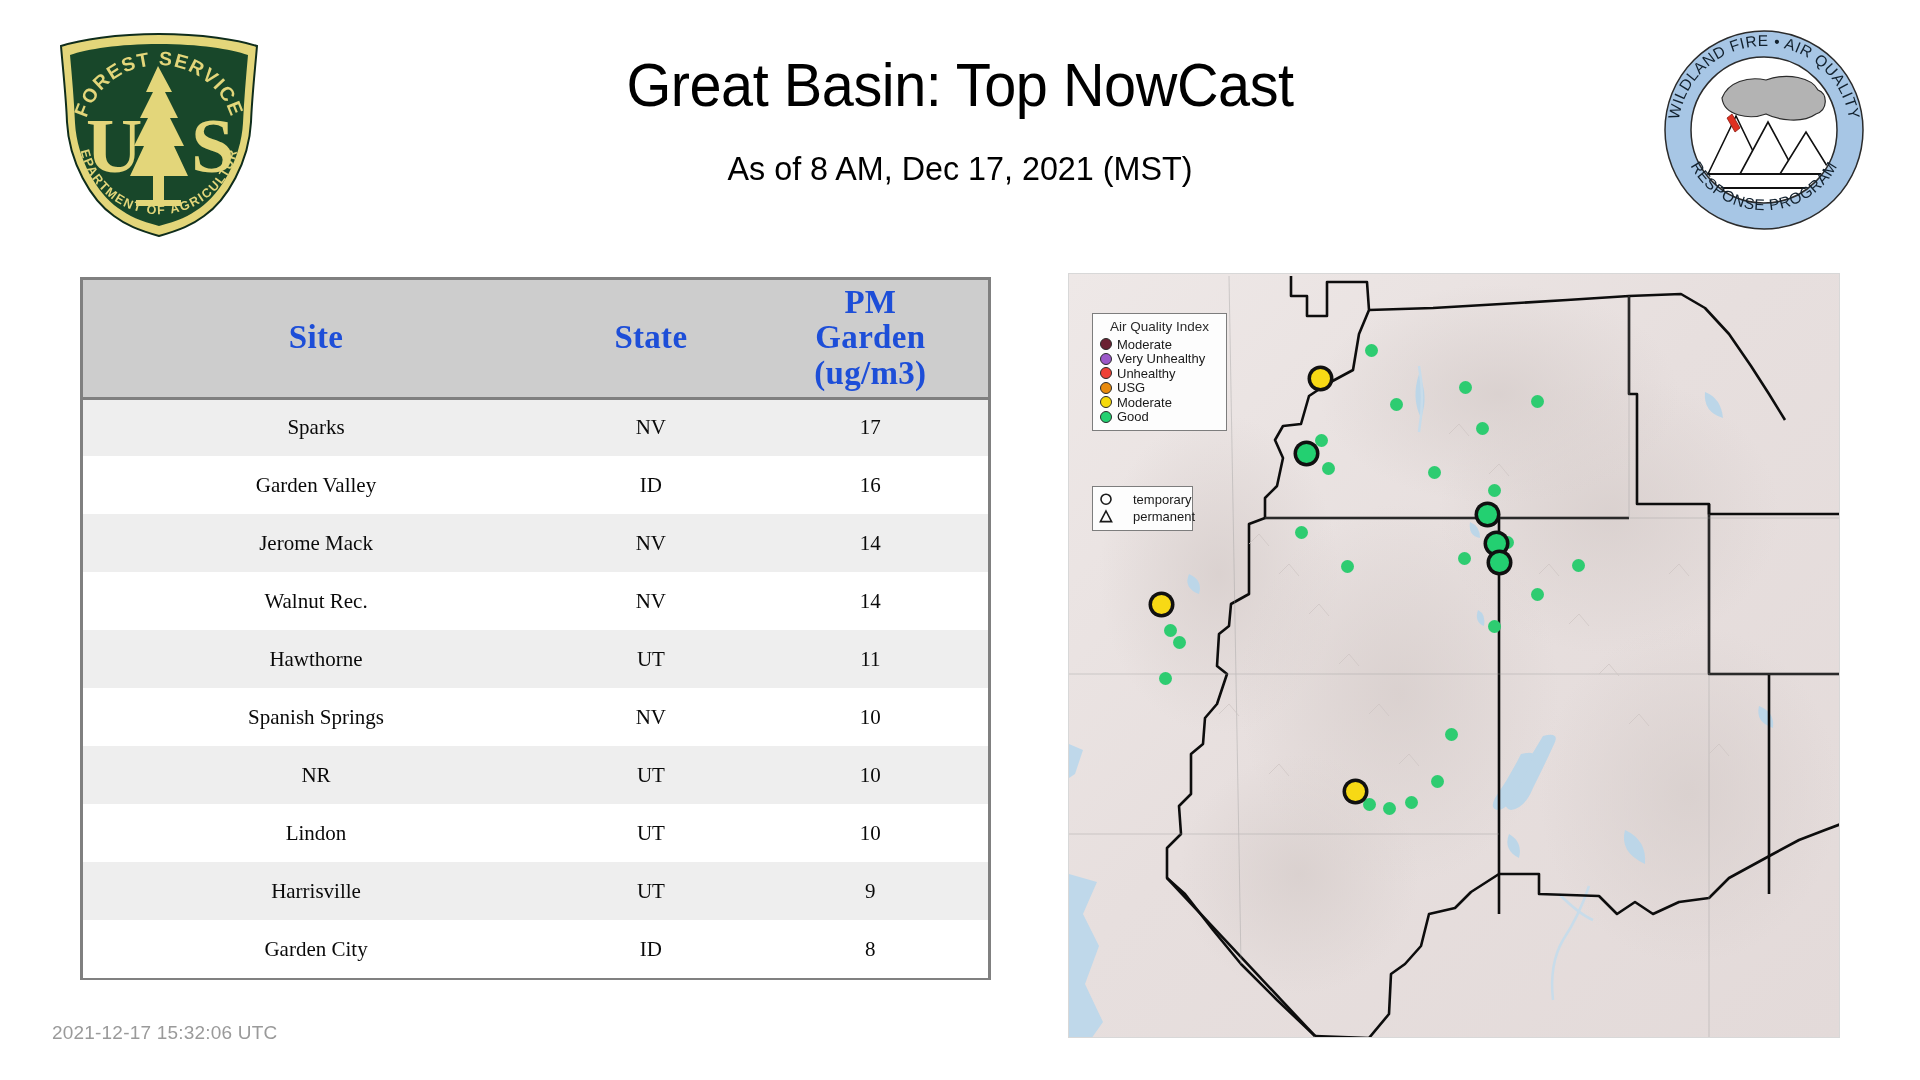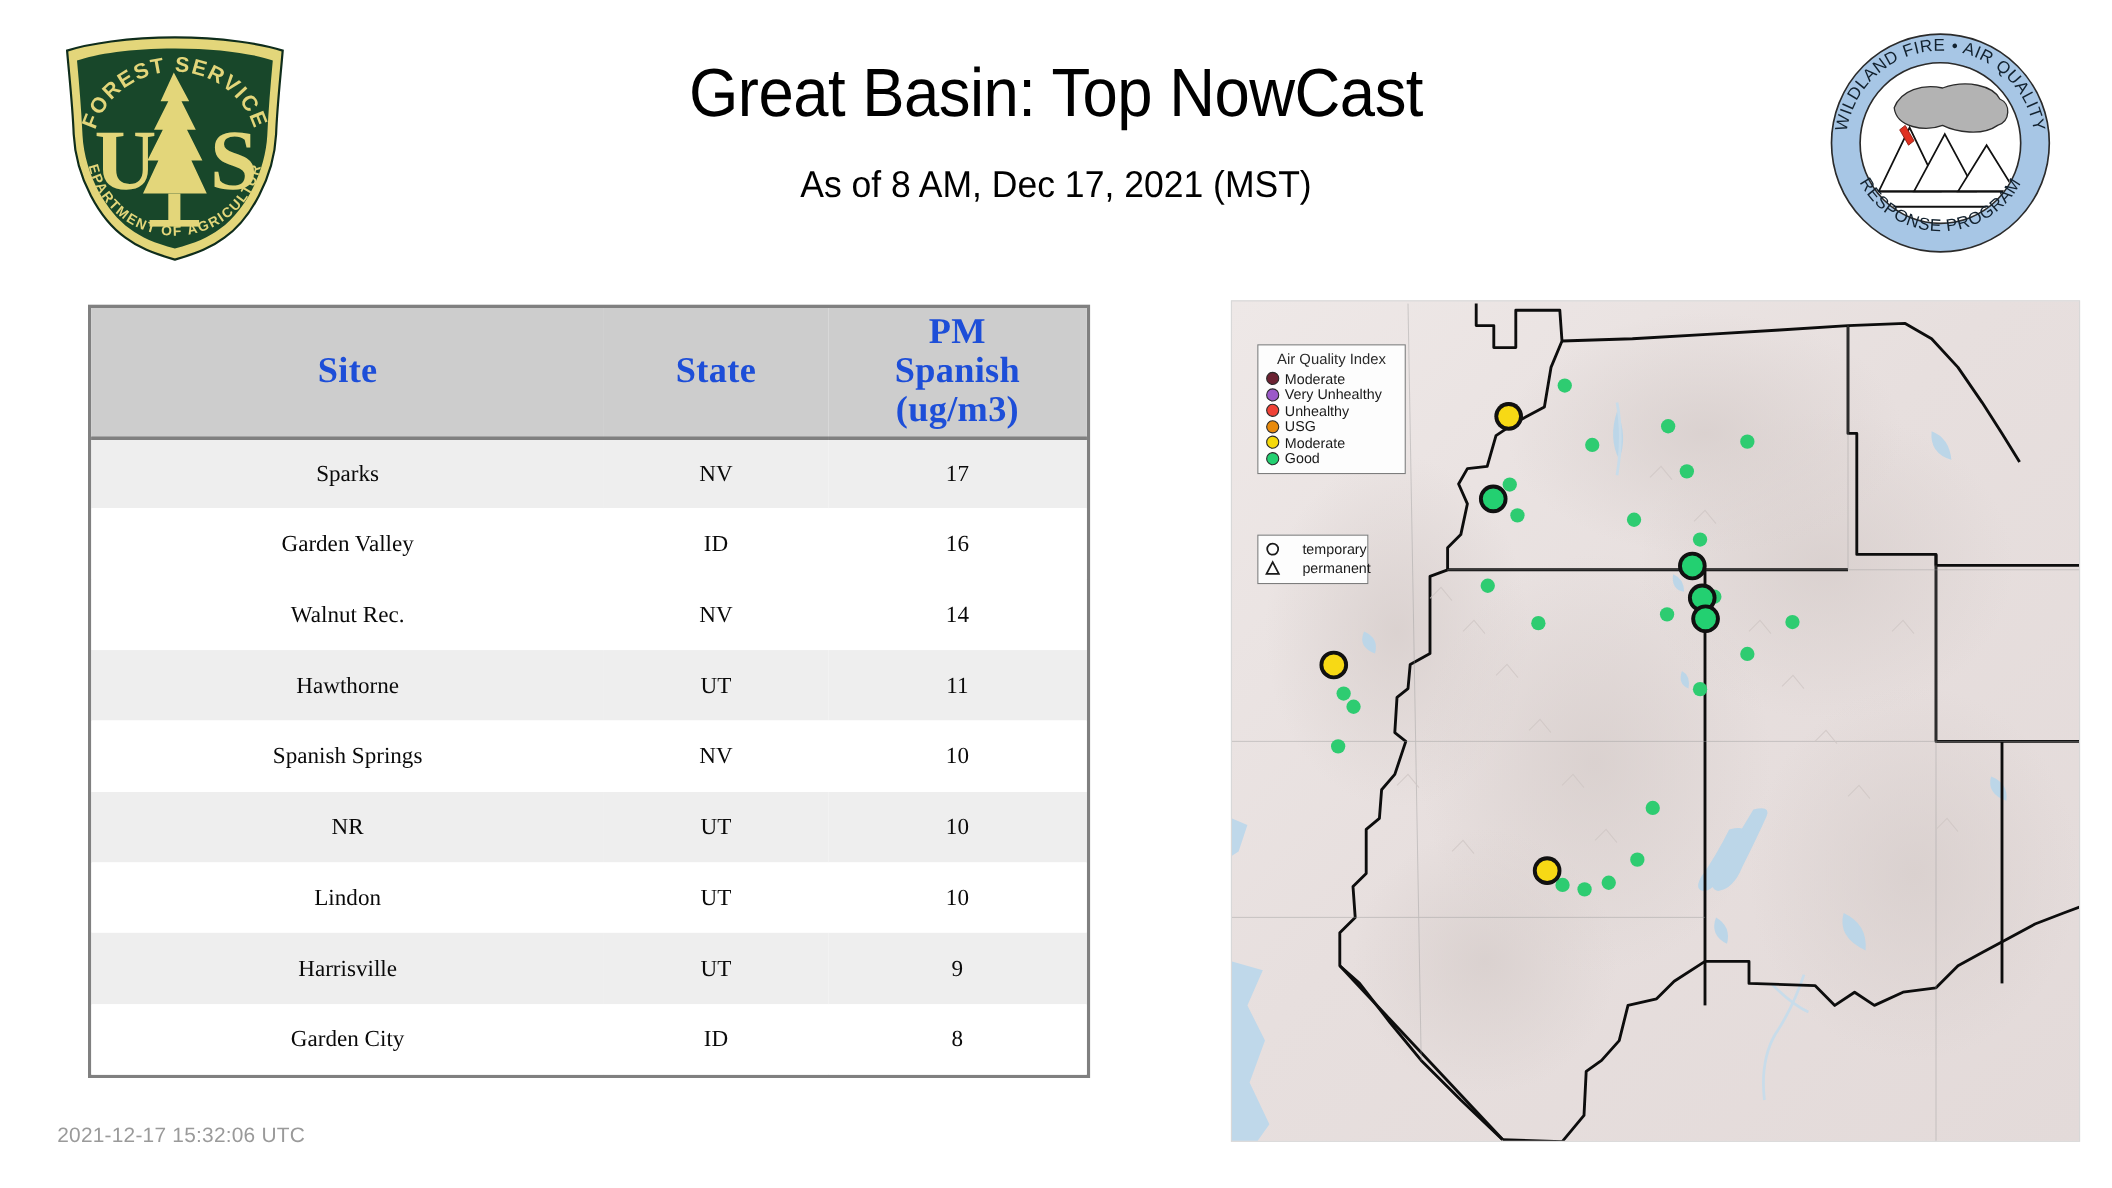--- a/index.html
+++ b/index.html
@@ -55,21 +55,21 @@
   col.c-state { width: 22.5%; }
   col.c-val   { width: 26%; }
 
   #footer-timestamp {
     position: absolute; left: 52px; top: 1022px;
     font-size: 19px; color: #9a9a9a; letter-spacing: 0.2px;
   }
 
   
   #map-panel {
-    position: absolute; left: 1119px; top: 273px;
+    position: absolute; left: 1068px; top: 273px;
     width: 772px; height: 765px;
     border: 1px solid #d8d8d8;
     background: #eae5e4;
     overflow: hidden;
   }
   #map-svg { position: absolute; left: 0; top: 0; }
 
   .map-box {
     position: absolute; background: #fdfdfd;
     border: 1px solid #7d7d7d;
@@ -181,35 +181,40 @@
     <thead>
       <tr>
         <th>
           <span>Site</span>
         </th>
         <th>
           <span>State</span>
         </th>
         <th>
           <div>PM</div>
-          <div>Spanish</div>
+          <div>Garden</div>
           <div>(ug/m3)</div>
         </th>
       </tr>
     </thead>
     <tbody id="table-body">
         <tr class="odd">
           <td>Sparks</td>
           <td>NV</td>
           <td>17</td>
         </tr>
         <tr class="even">
           <td>Garden Valley</td>
           <td>ID</td>
           <td>16</td>
+        </tr>
+        <tr class="odd">
+          <td>Jerome Mack</td>
+          <td>NV</td>
+          <td>14</td>
         </tr>
         <tr class="even">
           <td>Walnut Rec.</td>
           <td>NV</td>
           <td>14</td>
         </tr>
         <tr class="odd">
           <td>Hawthorne</td>
           <td>UT</td>
           <td>11</td>

